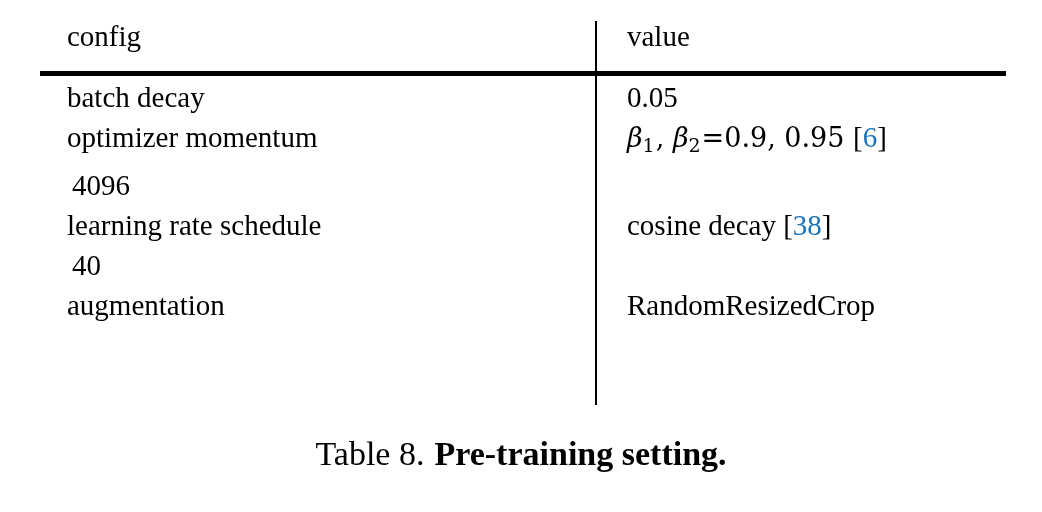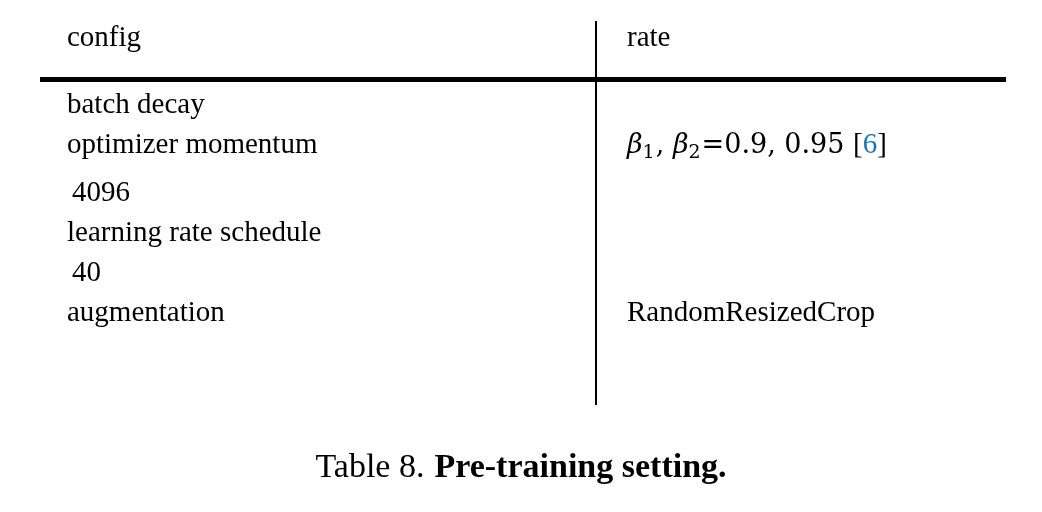--- a/index.html
+++ b/index.html
@@ -14,21 +14,21 @@
   }
   .tablewrap {
     position:absolute;
     left:40px; top:17px;
     width:966px;
   }
   .thead {
     display:flex;
     font-size:29px;
     line-height:38px;
-    padding-bottom:22px;
+    padding-bottom:16px;
     border-bottom:5px solid #000;
   }
   .trow {
     display:flex;
     font-size:29px;
     line-height:40px;
   }
   .cell-left {
     width:555px;
     padding-left:27px;
@@ -58,51 +58,52 @@
     vertical-align:-5px;
     letter-spacing:1px;
   }
   .caption {
     position:absolute;
     left:0; right:0;
     top:432px;
     text-align:center;
     font-size:34px;
     line-height:44px;
-    margin-top:12px;
   }
   .caption .bold { font-weight:bold; }
   .caption .prefix { margin-right:10px; }
 </style>
 </head>
 <body>
 
 <div class="page">
   <div class="tablewrap">
     <div class="thead">
       <div class="cell-left">
         <span>config</span>
       </div>
       <div class="cell-right">
-        <span>rate</span>
+        <span>value</span>
       </div>
     </div>
     <div class="tbody" id="tbody">
         <div class="trow">
           <div class="cell-left"><span class="seg-t">batch decay</span></div>
+          <div class="cell-right"><span class="seg-t">0.05</span></div>
         </div>
         <div class="trow">
           <div class="cell-left"><span class="seg-t">optimizer momentum</span></div>
           <div class="cell-right"><span class="seg-mi">β</span><span class="seg-msub">1</span><span class="seg-m">, </span><span class="seg-mi">β</span><span class="seg-msub">2</span><span class="seg-m">=0.9, 0.95 </span><span class="seg-t">[</span><span class="seg-c">6</span><span class="seg-t">]</span></div>
         </div>
         <div class="trow">
           <div class="cell-right"><span class="seg-t">4096</span></div>
         </div>
         <div class="trow">
           <div class="cell-left"><span class="seg-t">learning rate schedule</span></div>
+          <div class="cell-right"><span class="seg-t">cosine decay [</span><span class="seg-c">38</span><span class="seg-t">]</span></div>
         </div>
         <div class="trow">
           <div class="cell-right"><span class="seg-t">40</span></div>
         </div>
         <div class="trow">
           <div class="cell-left"><span class="seg-t">augmentation</span></div>
           <div class="cell-right"><span class="seg-t">RandomResizedCrop</span></div>
         </div>
       </div>
     <div class="vline"></div>

